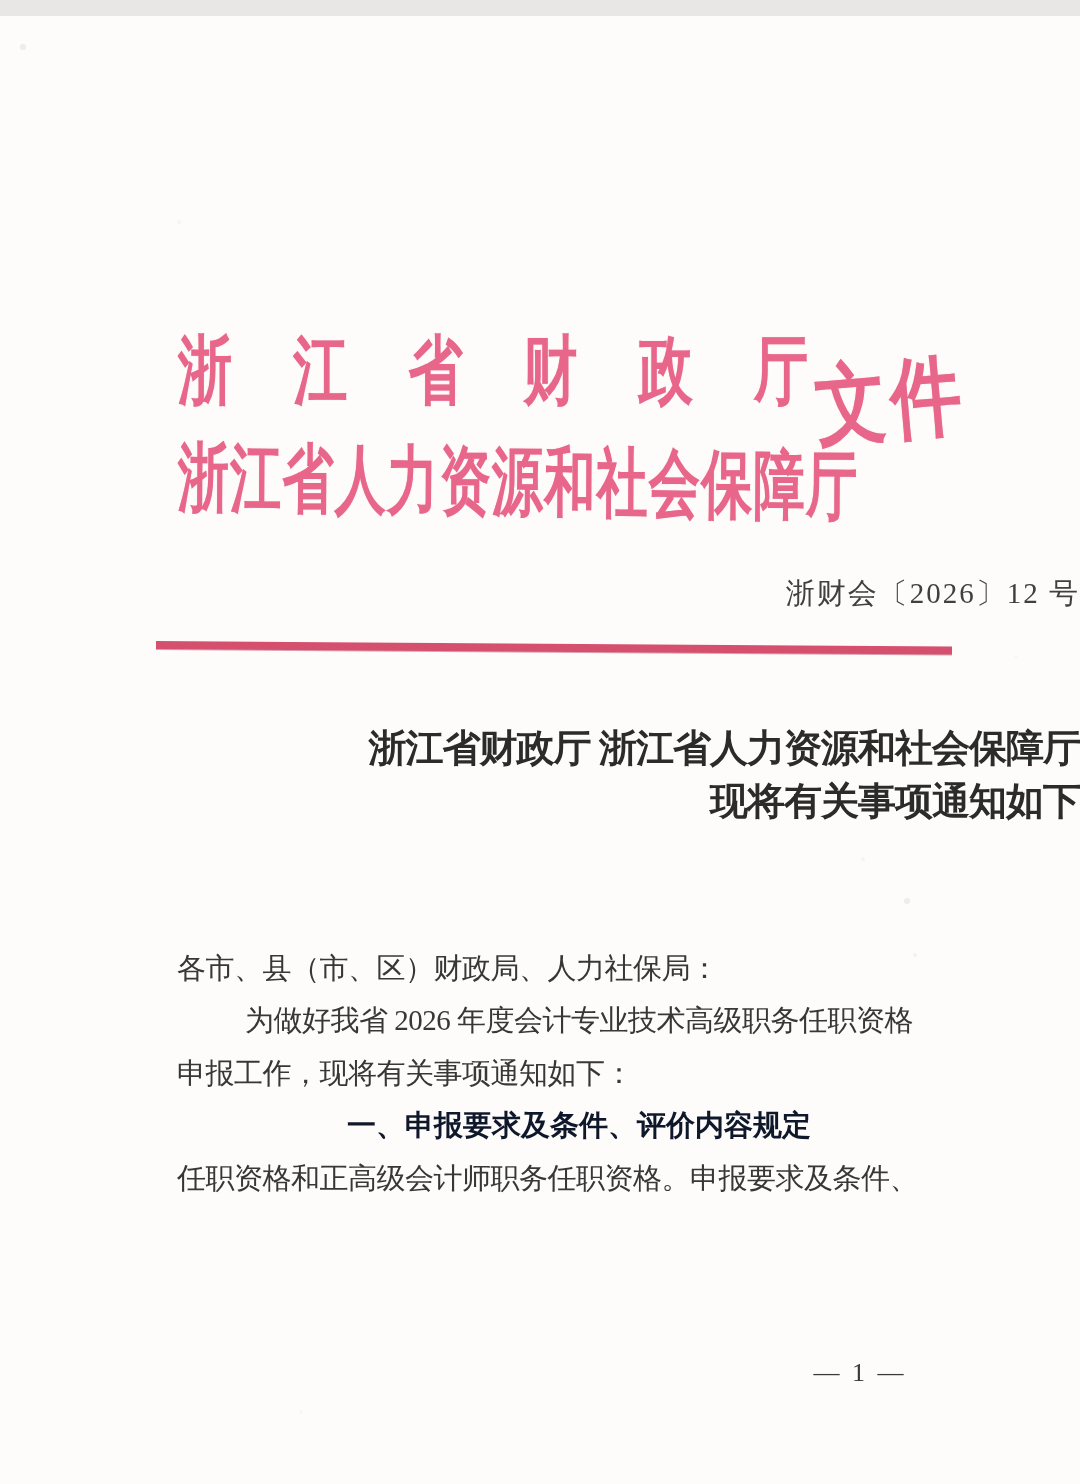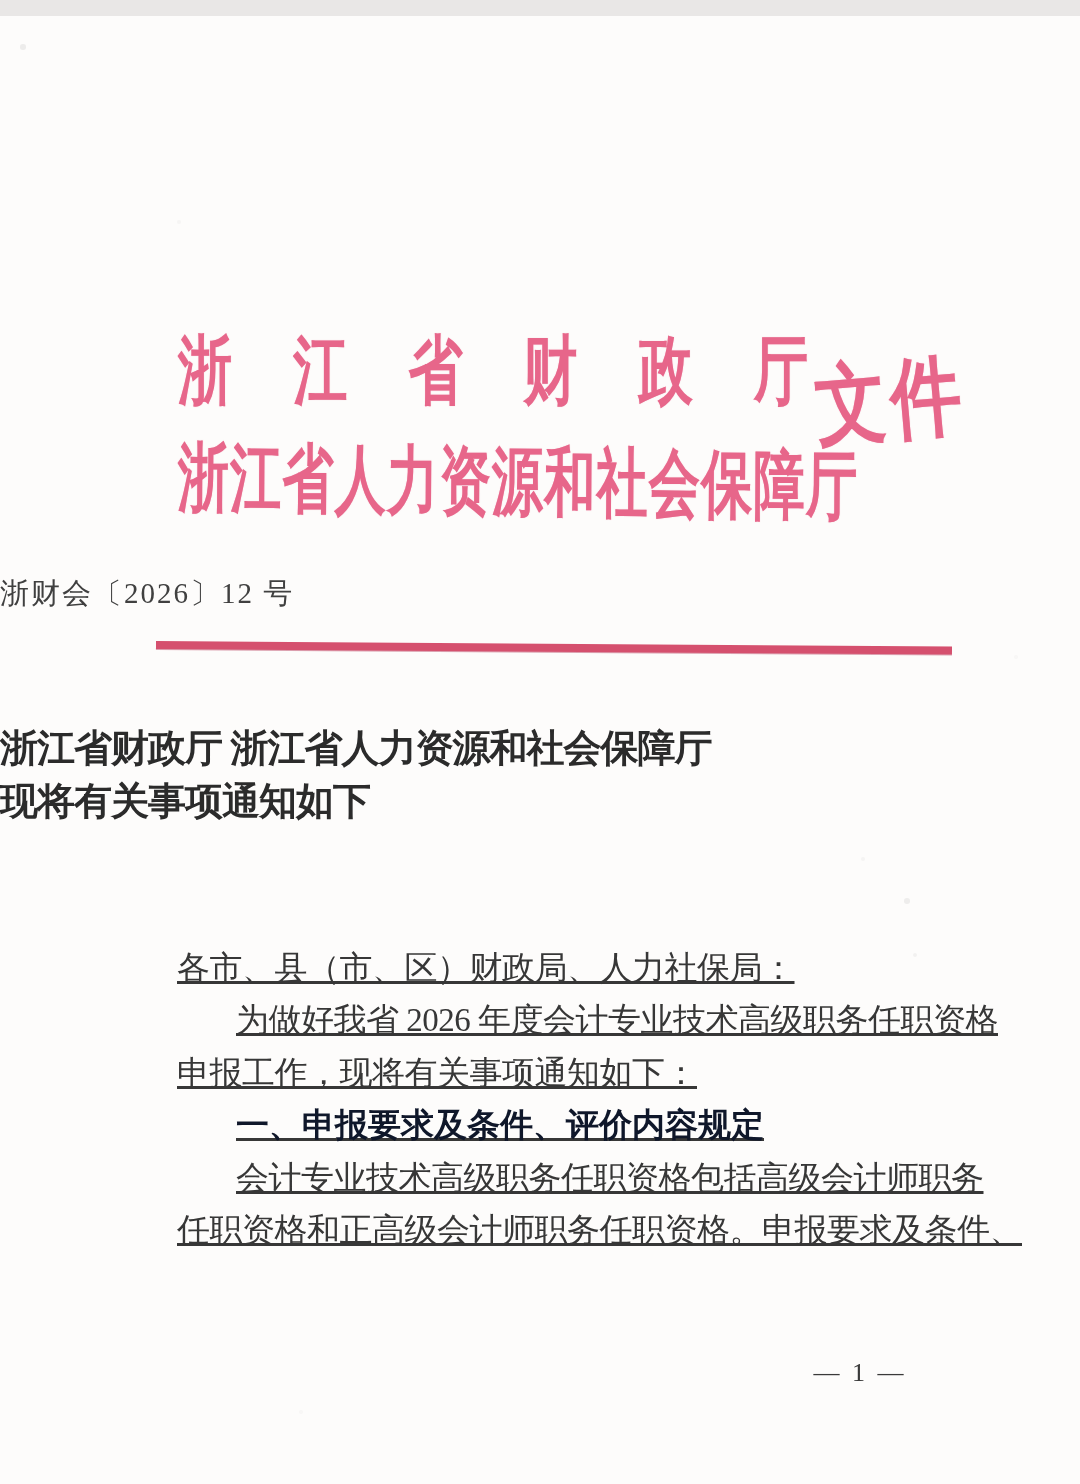--- a/index.html
+++ b/index.html
@@ -41,55 +41,54 @@
     font-size:88px;
     line-height:1;
     letter-spacing:6px;
     white-space:nowrap;
     text-shadow:0 0 1px rgba(231,102,138,.55);
     transform-origin:left top;
     transform:rotate(-5deg) scaleX(0.8);
   }
   .doc-number{
     position:absolute;left:0;top:558px;width:1080px;
-    text-align:left;
+    text-align:right;
     font-size:29px;
     letter-spacing:2px;
     color:#404040;
   }
   .red-line{
     position:absolute;left:156px;top:625px;
     width:796px;height:8px;
     background:#d5506e;
     box-shadow:0 1px 0 rgba(180,50,85,.45);
     transform-origin:left center;
     transform:rotate(0.4deg);
   }
   
   .title{
     position:absolute;left:0;top:706px;width:1080px;
-    text-align:left;
+    text-align:right;
     font-weight:700;
     font-size:38px;
     letter-spacing:-1px;
     line-height:53px;
     color:#2b2b2b;
   }
   
   .doc-body{
     position:absolute;left:177px;top:926px;
     width:745px;
-    font-size:33px;
+    font-size:29px;
     letter-spacing:-0.5px;
     line-height:52.4px;
     color:#373737;
-    text-decoration:underline;
   }
   .bline{white-space:nowrap;}
-  .bline.indent{padding-left:59px;}
+  .bline.indent{padding-left:59px;text-align:center;}
   .bline.heading{
     font-family:"Liberation Sans","DejaVu Sans",sans-serif;
     font-weight:700;
     letter-spacing:0;
     color:#0f172a;
   }
   
   .page-number{
     position:absolute;left:760px;top:1342px;width:200px;
     text-align:center;
@@ -132,19 +131,18 @@
   <div class="title">
     <div>浙江省财政厅 浙江省人力资源和社会保障厅</div>
     <div>现将有关事项通知如下</div>
   </div>
 
   <div class="doc-body">
     <div class="bline">各市、县（市、区）财政局、人力社保局：</div>
     <div class="bline indent">为做好我省 2026 年度会计专业技术高级职务任职资格</div>
     <div class="bline">申报工作，现将有关事项通知如下：</div>
     <div class="bline indent heading">一、申报要求及条件、评价内容规定</div>
-    <div class="bline indent">会计专业技术高级职务任职资格包括高级会计师职务</div>
     <div class="bline">任职资格和正高级会计师职务任职资格。申报要求及条件、</div>
   </div>
 
   <div class="page-number">— 1 —</div>
 
 </div>
 
 </body></html>

